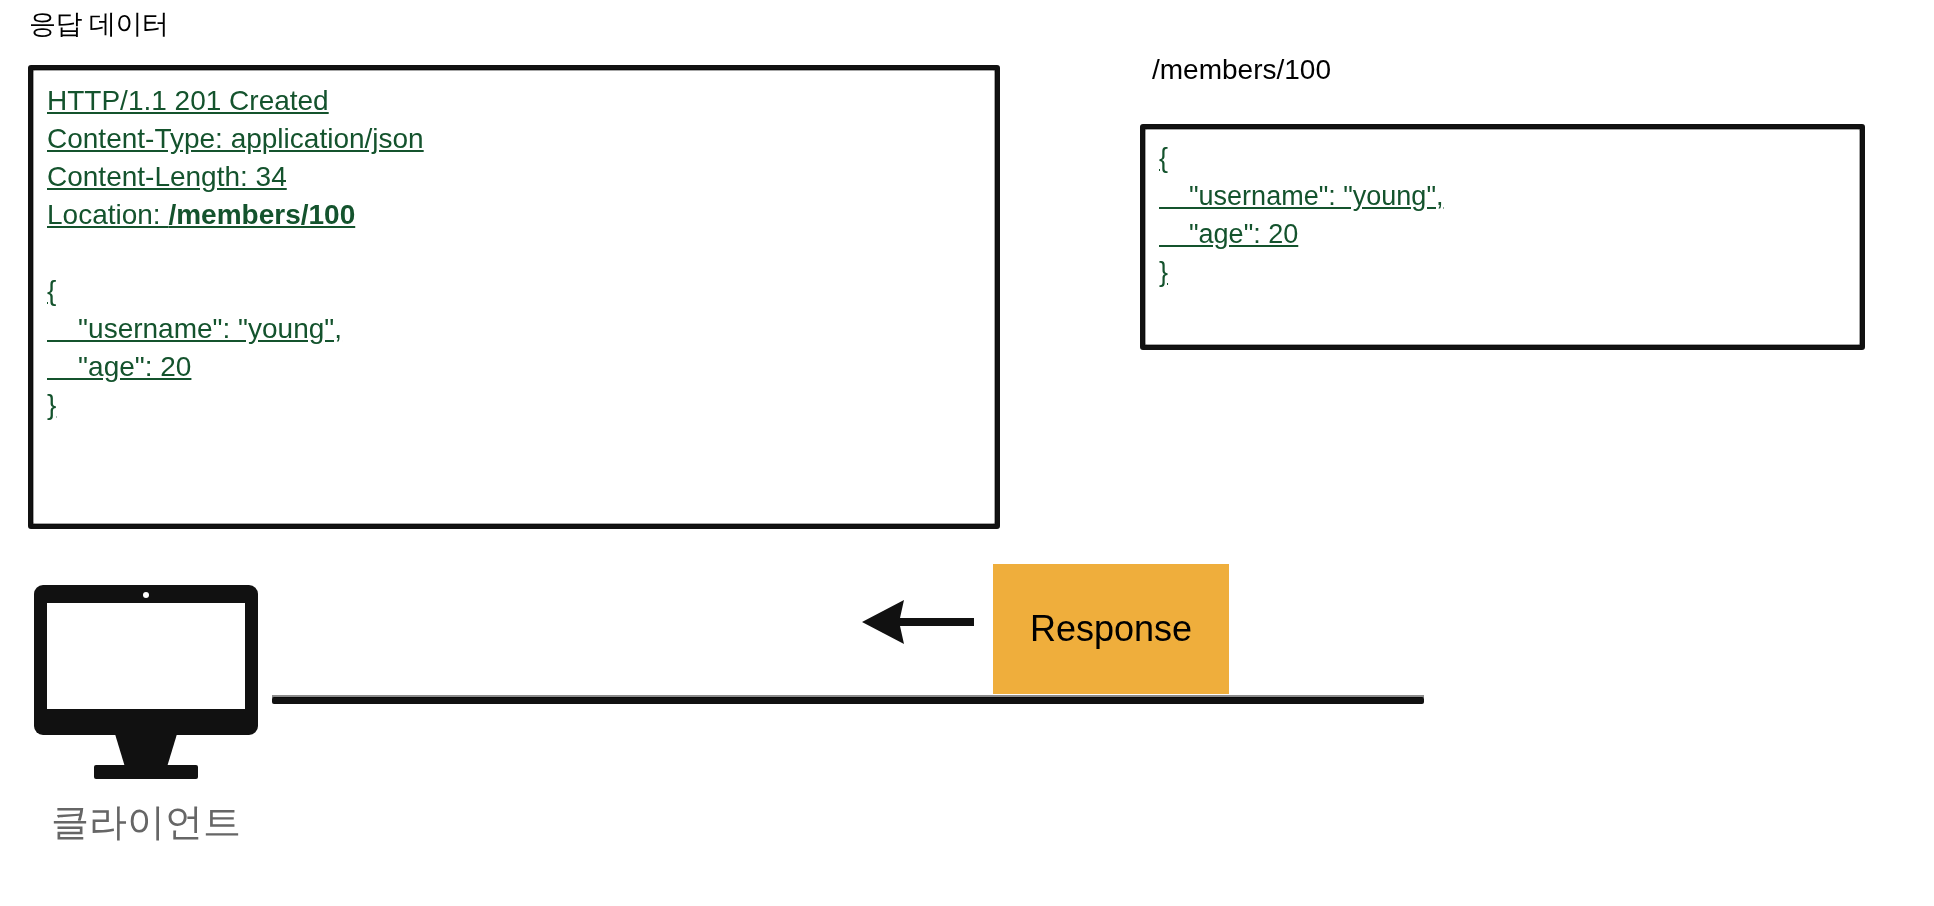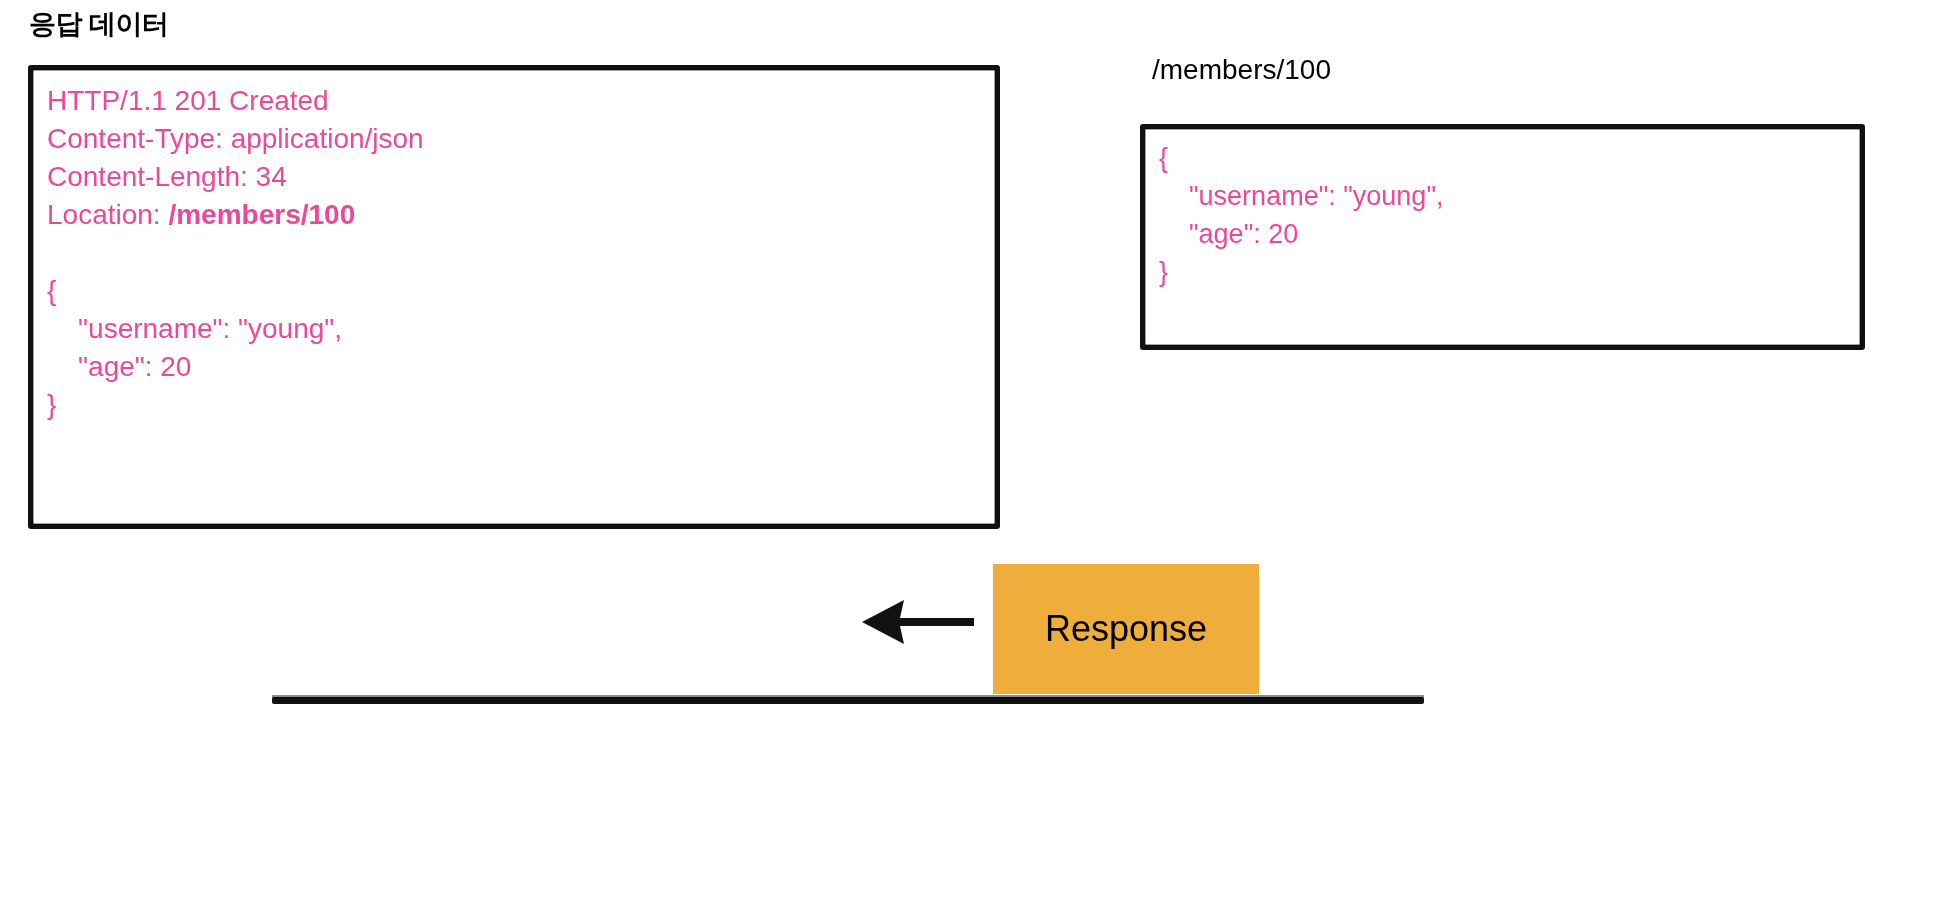--- a/index.html
+++ b/index.html
@@ -20,21 +20,21 @@
     height: 906px;
     background: #ffffff;
   }
 
   
   .section-title {
     position: absolute;
     left: 29px;
     top: 6px;
     font-size: 27px;
-    font-weight: bold;
+    font-weight: normal;
     color: #000000;
     letter-spacing: -0.5px;
     white-space: nowrap;
   }
 
   
   .code-box {
     position: absolute;
     background: #ffffff;
     box-sizing: border-box;
@@ -56,23 +56,24 @@
     border: 2px solid rgba(0,0,0,0.35);
     border-radius: 2px;
     pointer-events: none;
   }
 
   .code-text {
     position: absolute;
     font-family: "Liberation Sans", sans-serif;
     font-size: 28px;
     line-height: 38px;
-    color: #ec4899;
+    color: #14532d;
     white-space: pre;
     font-weight: normal;
+    text-decoration: underline;
   }
 
   #response-box {
     left: 28px;
     top: 65px;
     width: 972px;
     height: 464px;
   }
   #response-box .code-text {
     left: 14px;
@@ -117,21 +118,21 @@
     position: absolute;
     left: 0; top: -2px; right: 0; height: 3px;
     background: rgba(0,0,0,0.45);
   }
 
   
   .badge {
     position: absolute;
     left: 993px;
     top: 564px;
-    width: 266px;
+    width: 236px;
     height: 130px;
     display: flex;
     align-items: center;
     justify-content: center;
   }
   .badge-label {
     font-size: 36px;
     color: #000000;
     letter-spacing: 0px;
     white-space: nowrap;
@@ -253,15 +254,26 @@
   <div class="badge" id="response-badge" style="background: rgb(239, 174, 60);">
     <span class="badge-label" style="color: rgb(0, 0, 0);">Response</span>
   </div>
 
   <div class="arrow">
     <svg viewBox="0 0 120 52" width="120" height="52" aria-hidden="true">
       <path d="M4 26 L46 4 L42 22 L116 22 L116 30 L42 30 L46 48 Z" fill="#111111"></path>
     </svg>
   </div>
 
+  <div class="machine" id="client-machine">
+    <div class="monitor">
+      <div class="monitor-body">
+        <div class="monitor-cam"></div>
+        <div class="monitor-screen"></div>
+      </div>
+      <div class="monitor-neck"></div>
+      <div class="monitor-base"></div>
+    </div>
+    <div class="machine-label" style="color: rgb(102, 102, 102);">클라이언트</div>
+  </div>
 
 
 </div>
 
 </body></html>

